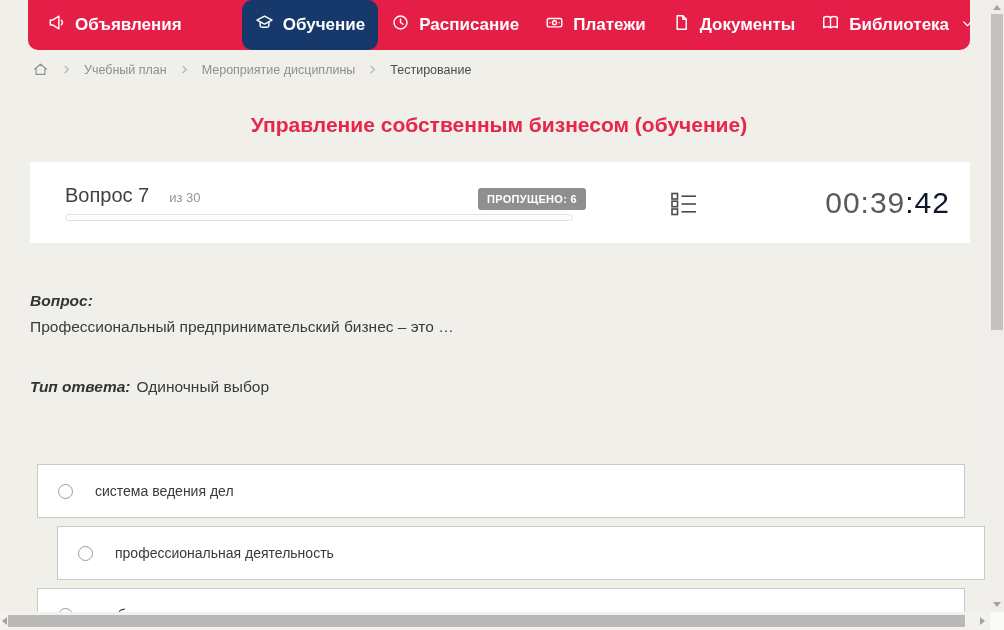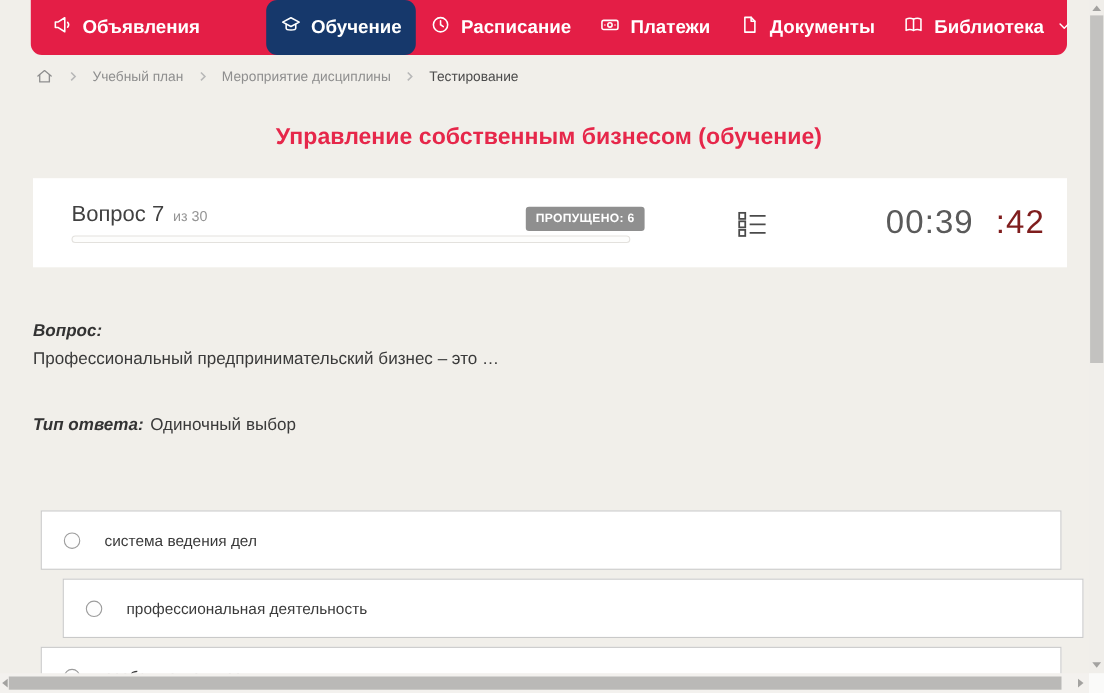--- a/index.html
+++ b/index.html
@@ -26,31 +26,31 @@
   .crumb.last { color:#4c4c4c; cursor:default; }
 
   
   .page-title { position:absolute; left:28px; width:942px; top:113px; text-align:center;
                 font-size:21px; font-weight:bold; color:#e6274a; }
 
   
   .qcard { position:absolute; left:30px; top:162px; width:940px; height:81px; background:#ffffff; }
   .qnum-row { position:absolute; left:35px; top:22px; display:flex; align-items:baseline; }
   .qnum { font-size:20px; color:#414141; }
-  .qof  { font-size:13px; color:#959595; margin-left:8px; }
+  .qof  { font-size:13px; color:#959595; margin-left:20px; }
   .badge { position:absolute; left:448px; top:26px; background:#8f8f8f; color:#fff;
            font-size:11px; font-weight:bold; padding:5px 9px; border-radius:3px; letter-spacing:.3px; }
   .progress { position:absolute; left:35px; top:52px; width:508px; height:7px;
               border:1px solid #e3e1dd; border-radius:5px; background:#fdfdfc; overflow:hidden; }
   .progress-fill { height:100%; width:0; background:#e41e46; border-radius:5px; }
   .qlist-btn { position:absolute; left:640px; top:29px; width:30px; height:28px; color:#4a4a4a; cursor:pointer; }
   .qlist-btn svg { width:28px; height:26px; }
   .timer { position:absolute; right:20px; top:24px; font-size:30px; color:#5a5a5a;
            letter-spacing:1px; font-weight:normal; }
-  .timer .sec { color:#7f1d1d;margin-left:20px; }
+  .timer .sec { color:#0f172a; }
 
   
   .q-label { position:absolute; left:30px; top:292px; font-size:15.5px; font-weight:bold;
              font-style:italic; color:#333; }
   .q-text  { position:absolute; left:30px; top:318px; font-size:15.5px; color:#3a3a3a; width:900px; }
   .type-row { position:absolute; left:30px; top:378px; font-size:15.5px; color:#3a3a3a; }
   .type-label { font-weight:bold; font-style:italic; color:#333; margin-right:6px; }
 
   
   .option { position:absolute; left:37px; width:928px; height:54px; background:#fff;

